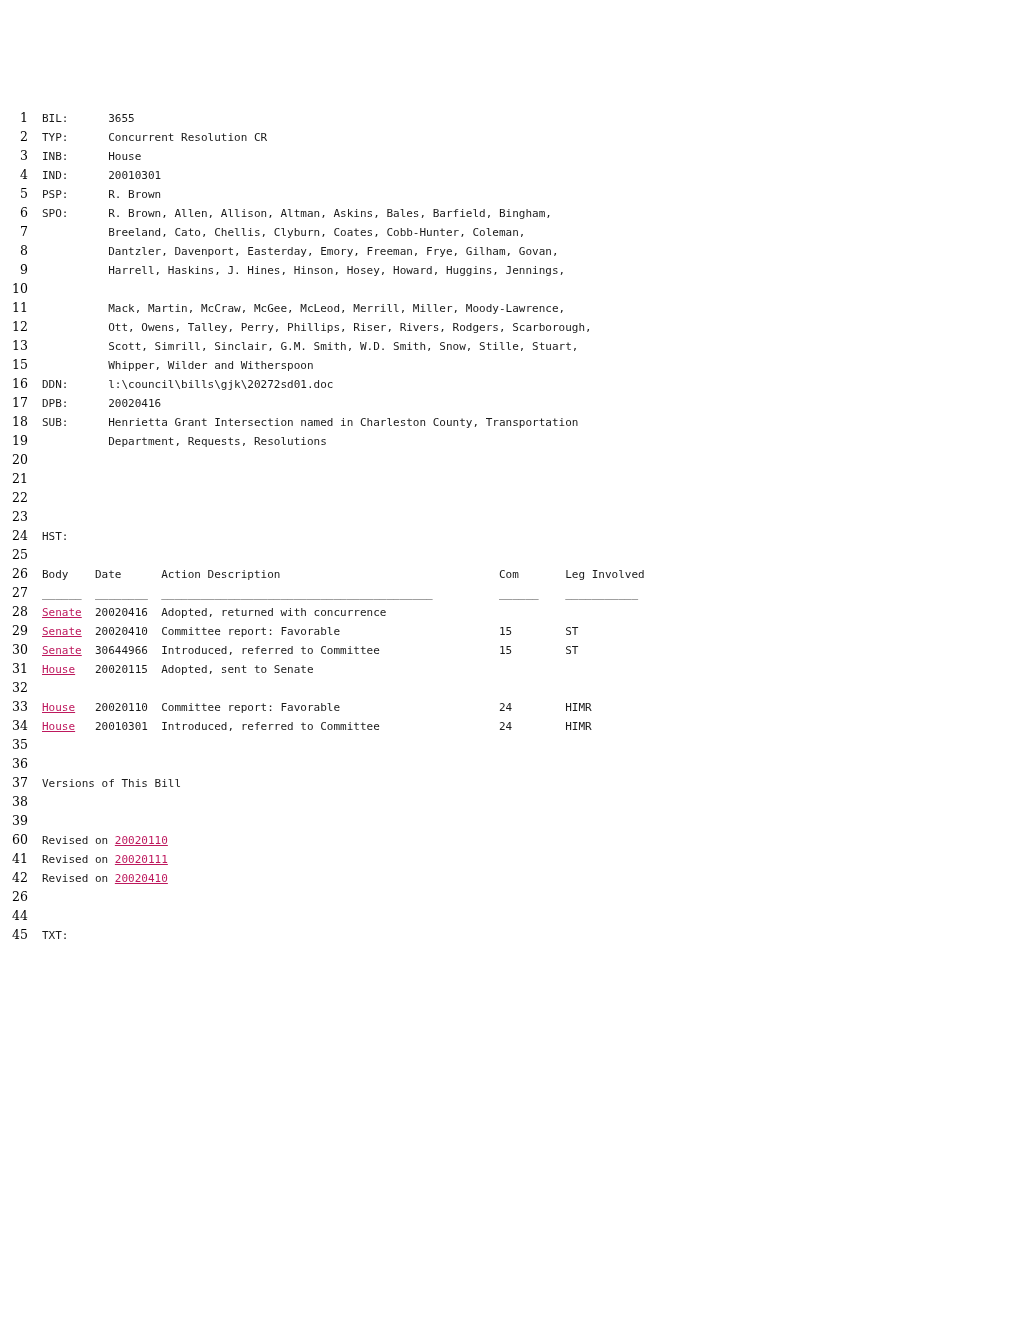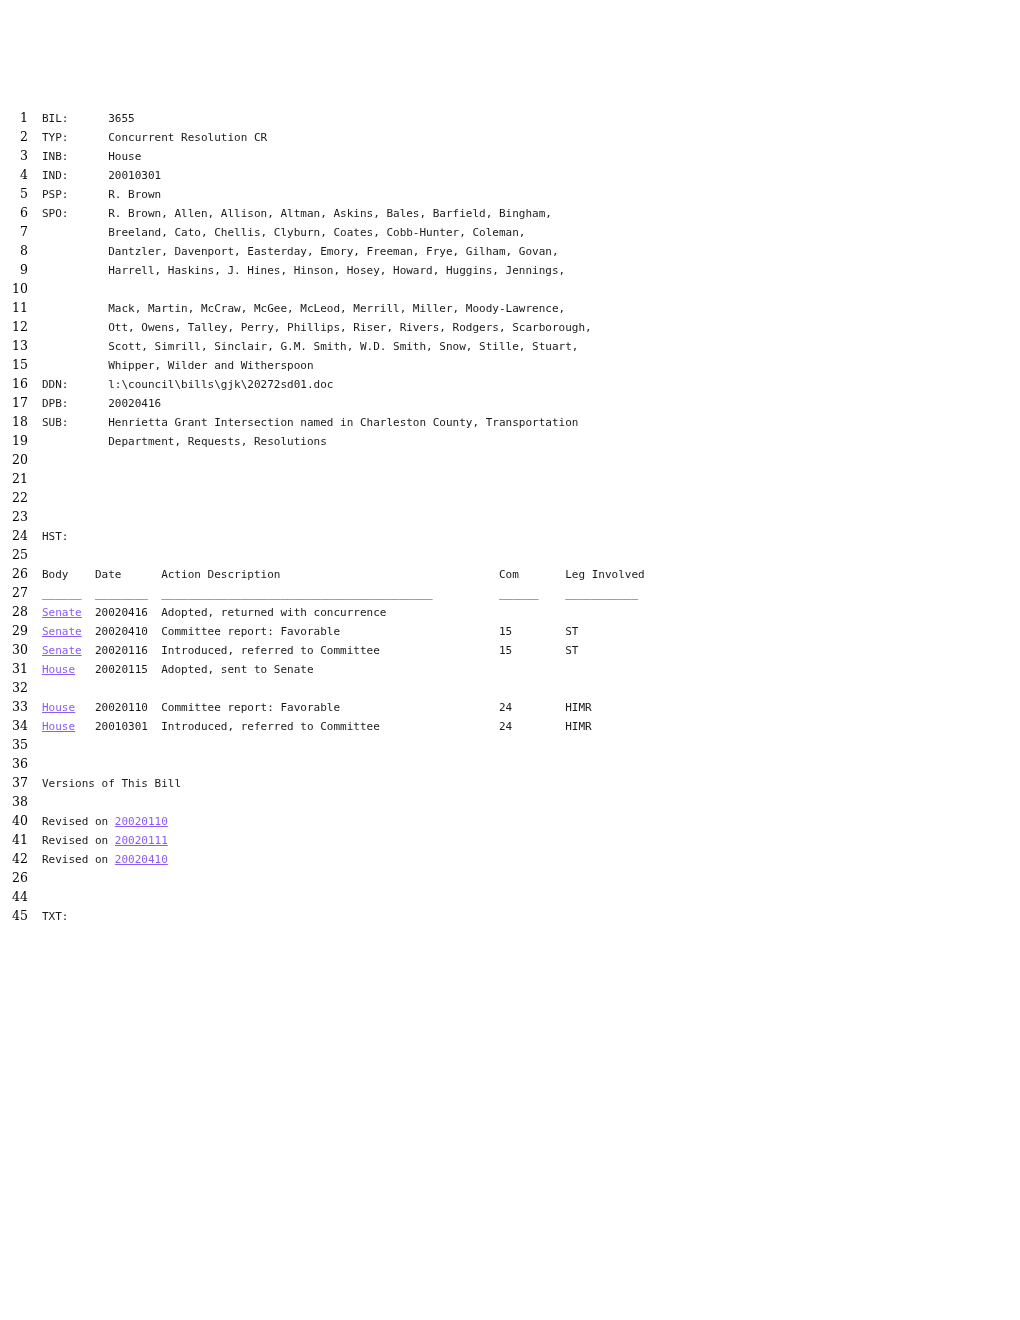--- a/index.html
+++ b/index.html
@@ -43,21 +43,21 @@
   .content {
     padding-left: 14px;
     font-family: "DejaVu Sans Mono", "Liberation Mono", monospace;
     font-size: 11px;
     letter-spacing: 0px;
     color: #1a1a1a;
     white-space: pre;
   }
 
   .lnk {
-    color: #8b5cf6;
+    color: #be185d;
     text-decoration: underline;
   }
 
   .spacer-top { height: 108px; }
 </style>
 </head>
 <body>
 
 <div id="doc">
   <div class="spacer-top"></div>
@@ -83,29 +83,30 @@
       <div class="line"><span class="gutter">20</span><span class="content">&nbsp;</span></div>
       <div class="line"><span class="gutter">21</span><span class="content">&nbsp;</span></div>
       <div class="line"><span class="gutter">22</span><span class="content">&nbsp;</span></div>
       <div class="line"><span class="gutter">23</span><span class="content">&nbsp;</span></div>
       <div class="line"><span class="gutter">24</span><span class="content">HST:</span></div>
       <div class="line"><span class="gutter">25</span><span class="content">&nbsp;</span></div>
       <div class="line"><span class="gutter">26</span><span class="content"><span>Body    </span><span>Date      </span><span>Action Description                                 </span><span>Com       </span><span>Leg Involved</span></span></div>
       <div class="line"><span class="gutter">27</span><span class="content"><span>______  </span><span>________  </span><span>_________________________________________          </span><span>______    </span><span>___________</span></span></div>
       <div class="line"><span class="gutter">28</span><span class="content"><a class="lnk" href="#">Senate</a><span>  </span><span>20020416  </span><span>Adopted, returned with concurrence                 </span><span>          </span><span></span></span></div>
       <div class="line"><span class="gutter">29</span><span class="content"><a class="lnk" href="#">Senate</a><span>  </span><span>20020410  </span><span>Committee report: Favorable                        </span><span>15        </span><span>ST</span></span></div>
-      <div class="line"><span class="gutter">30</span><span class="content"><a class="lnk" href="#">Senate</a><span>  </span><span>20020116  </span><span>Introduced, referred to Committee                  </span><span>15        </span><span>ST</span></span></div>
+      <div class="line"><span class="gutter">30</span><span class="content"><a class="lnk" href="#">Senate</a><span>  </span><span>30644966  </span><span>Introduced, referred to Committee                  </span><span>15        </span><span>ST</span></span></div>
       <div class="line"><span class="gutter">31</span><span class="content"><a class="lnk" href="#">House</a><span>   </span><span>20020115  </span><span>Adopted, sent to Senate                            </span><span>          </span><span></span></span></div>
       <div class="line"><span class="gutter">32</span></div>
       <div class="line"><span class="gutter">33</span><span class="content"><a class="lnk" href="#">House</a><span>   </span><span>20020110  </span><span>Committee report: Favorable                        </span><span>24        </span><span>HIMR</span></span></div>
       <div class="line"><span class="gutter">34</span><span class="content"><a class="lnk" href="#">House</a><span>   </span><span>20010301  </span><span>Introduced, referred to Committee                  </span><span>24        </span><span>HIMR</span></span></div>
       <div class="line"><span class="gutter">35</span><span class="content">&nbsp;</span></div>
       <div class="line"><span class="gutter">36</span><span class="content">&nbsp;</span></div>
       <div class="line"><span class="gutter">37</span><span class="content">Versions of This Bill</span></div>
       <div class="line"><span class="gutter">38</span><span class="content">&nbsp;</span></div>
-      <div class="line"><span class="gutter">40</span><span class="content"><span>Revised on </span><a class="lnk" href="#">20020110</a></span></div>
+      <div class="line"><span class="gutter">39</span><span class="content">&nbsp;</span></div>
+      <div class="line"><span class="gutter">60</span><span class="content"><span>Revised on </span><a class="lnk" href="#">20020110</a></span></div>
       <div class="line"><span class="gutter">41</span><span class="content"><span>Revised on </span><a class="lnk" href="#">20020111</a></span></div>
       <div class="line"><span class="gutter">42</span><span class="content"><span>Revised on </span><a class="lnk" href="#">20020410</a></span></div>
       <div class="line"><span class="gutter">26</span><span class="content">&nbsp;</span></div>
       <div class="line"><span class="gutter">44</span><span class="content">&nbsp;</span></div>
       <div class="line"><span class="gutter">45</span><span class="content">TXT:</span></div>
     </div>
 </div>
 
 </body></html>

